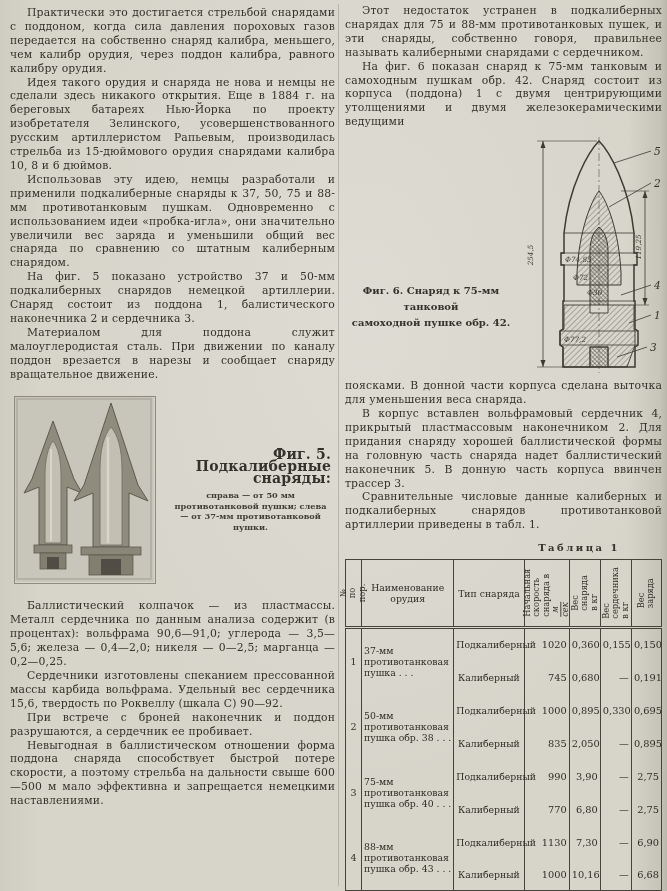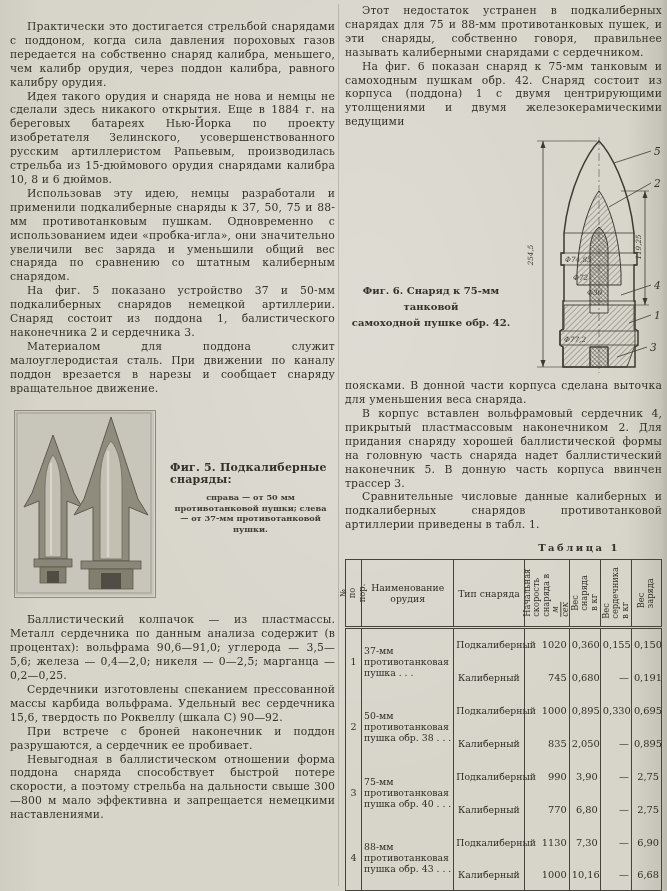--- a/index.html
+++ b/index.html
@@ -8,21 +8,21 @@
     width:667px;height:891px;
     background:
       radial-gradient(ellipse at 55% 35%, rgba(255,255,255,0.18), rgba(0,0,0,0) 60%),
       linear-gradient(90deg, #cfccc2 0%, #d7d4ca 6%, #d7d4ca 94%, #c6c3b8 99%, #b8b5aa 100%),
       #d6d3c9;
     font-family:"DejaVu Serif","Liberation Serif",serif;
     color:#34322a;
     overflow:hidden;
   }
   .col{position:absolute;}
-  .col-left{left:10px;top:20px;width:325px;}
+  .col-left{left:10px;top:6px;width:325px;}
   .col-right{left:345px;top:4px;width:317px;}
   .col p{
     margin:0;
     font-size:10.8px;
     line-height:13.9px;
     text-align:justify;
     text-indent:17px;
     letter-spacing:0.15px;
   }
   .col p.no-indent{text-indent:0;}
@@ -33,22 +33,22 @@
   
   .fig5{display:flex;margin:15px 0 11px 4px;height:192px;}
   .fig5-photo{
     width:140px;height:186px;flex:0 0 140px;
     background:#c9c6bb;
     border:1px solid #8d8a7e;
     box-shadow:0 0 0 1px rgba(255,255,255,0.25) inset;
   }
   .fig5-caption{flex:1;padding:52px 4px 0 14px;}
   .fig5-title{
-    font-size:11px;line-height:12px;font-weight:600;
-    text-align:left;margin-bottom:6px;letter-spacing:0.2px;
+    font-size:14px;line-height:12px;font-weight:600;
+    text-align:right;margin-bottom:6px;letter-spacing:0.2px;
   }
   .fig5-detail{
     font-size:8.2px;line-height:10.5px;font-weight:600;
     text-align:center;color:#403e35;
   }
   
   .fig6{display:flex;margin:6px 0 4px;height:240px;}
   .fig6-caption{flex:0 0 172px;padding-top:148px;}
   .fig6-caption div{
     font-size:10px;line-height:16px;font-weight:600;text-align:center;
@@ -142,21 +142,21 @@
       </div>
       <div class="fig5-caption">
         <div class="fig5-title">Фиг. 5. Подкалиберные снаряды:</div>
         <div class="fig5-detail">справа — от 50 мм противотанковой пушки; слева — от 37-мм противотанковой пушки.</div>
       </div>
     </div>
 
     <p>Баллистический колпачок — из пластмассы. Металл сердечника по данным анализа содержит (в процентах): вольфрама 90,6—91,0; углерода — 3,5—5,6; железа — 0,4—2,0; никеля — 0—2,5; марганца — 0,2—0,25.</p>
     <p>Сердечники изготовлены спеканием прессованной массы карбида вольфрама. Удельный вес сердечника 15,6, твердость по Роквеллу (шкала С) 90—92.</p>
     <p>При встрече с броней наконечник и поддон разрушаются, а сердечник ее пробивает.</p>
-    <p>Невыгодная в баллистическом отношении форма поддона снаряда способствует быстрой потере скорости, а поэтому стрельба на дальности свыше 300—800 м мало эффективна и запрещается немецкими наставлениями.</p>
+    <p>Невыгодная в баллистическом отношении форма поддона снаряда способствует быстрой потере скорости, а поэтому стрельба на дальности свыше 600—500 м мало эффективна и запрещается немецкими наставлениями.</p>
   </div>
 
   <div class="col col-right">
     <p>Этот недостаток устранен в подкалиберных снарядах для 75 и 88-мм противотанковых пушек, и эти снаряды, собственно говоря, правильнее называть калиберными снарядами с сердечником.</p>
     <p>На фиг. 6 показан снаряд к 75-мм танковым и самоходным пушкам обр. 42. Снаряд состоит из корпуса (поддона) 1 с двумя центрирующими утолщениями и двумя железокерамическими ведущими</p>
 
     <div class="fig6">
       <div class="fig6-caption">
         <div>Фиг. 6. Снаряд к 75-мм танковой</div>
         <div>самоходной пушке обр. 42.</div>

